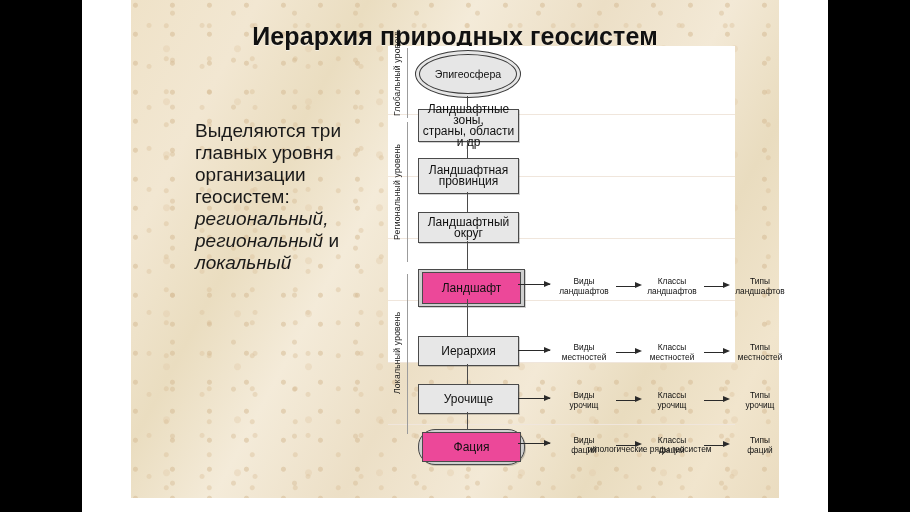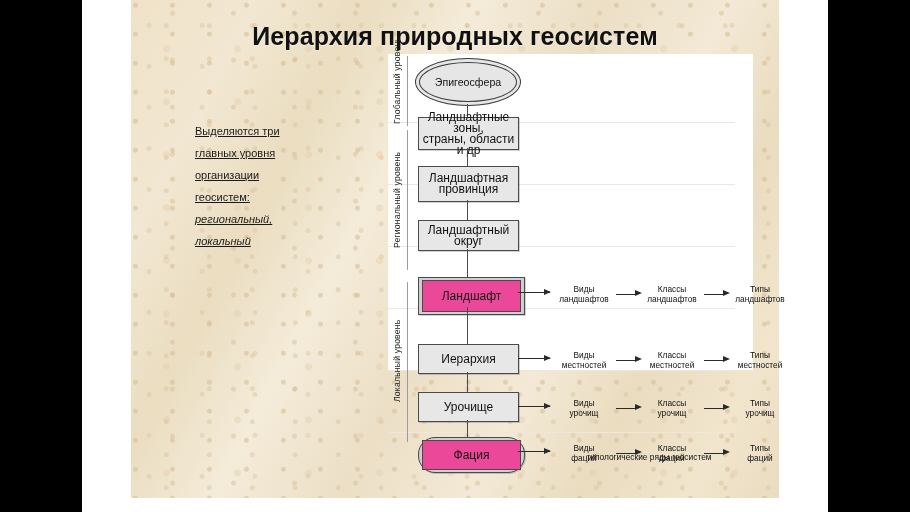--- a/index.html
+++ b/index.html
@@ -27,29 +27,28 @@
 
   .slide-title{
     position:absolute;left:0;top:22px;width:648px;text-align:center;
     font-size:25px;font-weight:bold;color:#111;letter-spacing:.1px;
     text-shadow:0 1px 0 rgba(255,255,255,.5);
   }
 
   
   .lead{
     position:absolute;left:64px;top:120px;width:165px;
-    font-size:11px;line-height:22px;color:#1a1a1a;text-decoration:underline;
+    font-size:19px;line-height:22px;color:#1a1a1a;
   }
   .lead .em{font-style:italic;}
 
   
   .diagram{
-    position:absolute;left:257px;top:54px;width:347px;height:316px;
+    position:absolute;left:257px;top:46px;width:347px;height:316px;
     background:#ffffff;
-    padding-left:18px;
   }
   .dg-inner{position:absolute;inset:0;}
 
   
   .lvl-label{
     position:absolute;
     writing-mode:vertical-rl;transform:rotate(180deg);
     font-size:8.6px;color:#1b1b1b;white-space:nowrap;
     text-align:center;letter-spacing:.2px;
   }
@@ -135,20 +134,21 @@
   <div class="slide">
 
     <div class="slide-title">Иерархия природных геосистем</div>
 
     <div class="lead">
       <div>Выделяются три</div>
       <div>главных уровня</div>
       <div>организации</div>
       <div>геосистем:</div>
       <div class="em">региональный,</div>
+      <div><span class="em">региональный</span><span> и</span></div>
       <div class="em">локальный</div>
     </div>
 
     <div class="diagram">
       <div class="dg-inner">
 
         <div class="guide" style="top:68px;"></div>
         <div class="guide" style="top:130px;"></div>
         <div class="guide" style="top:192px;"></div>
         <div class="guide" style="top:254px;"></div>

